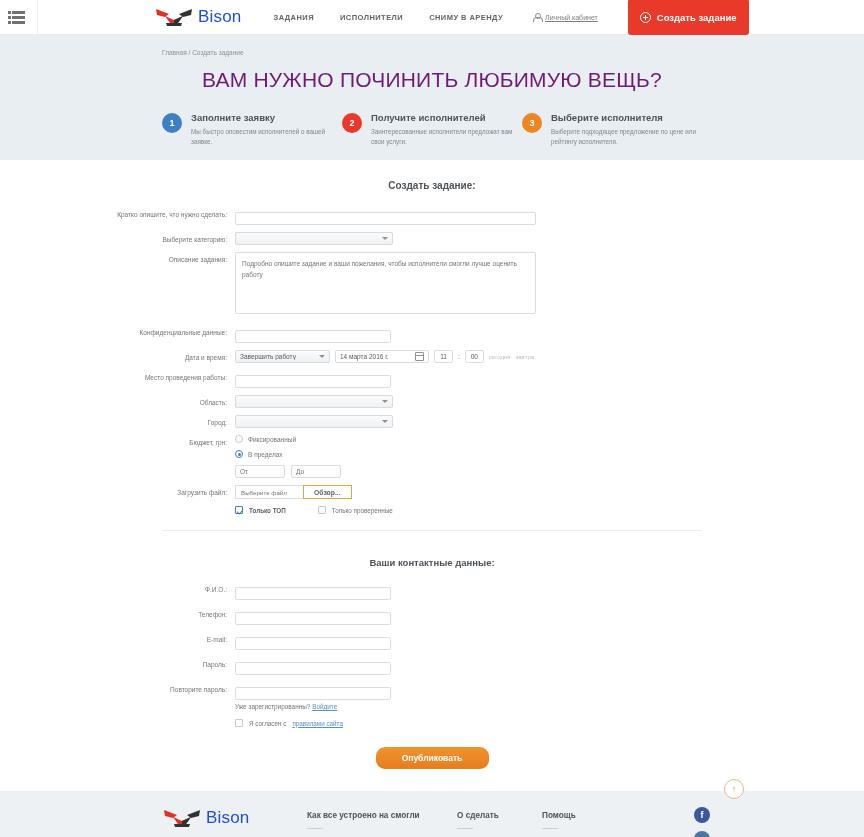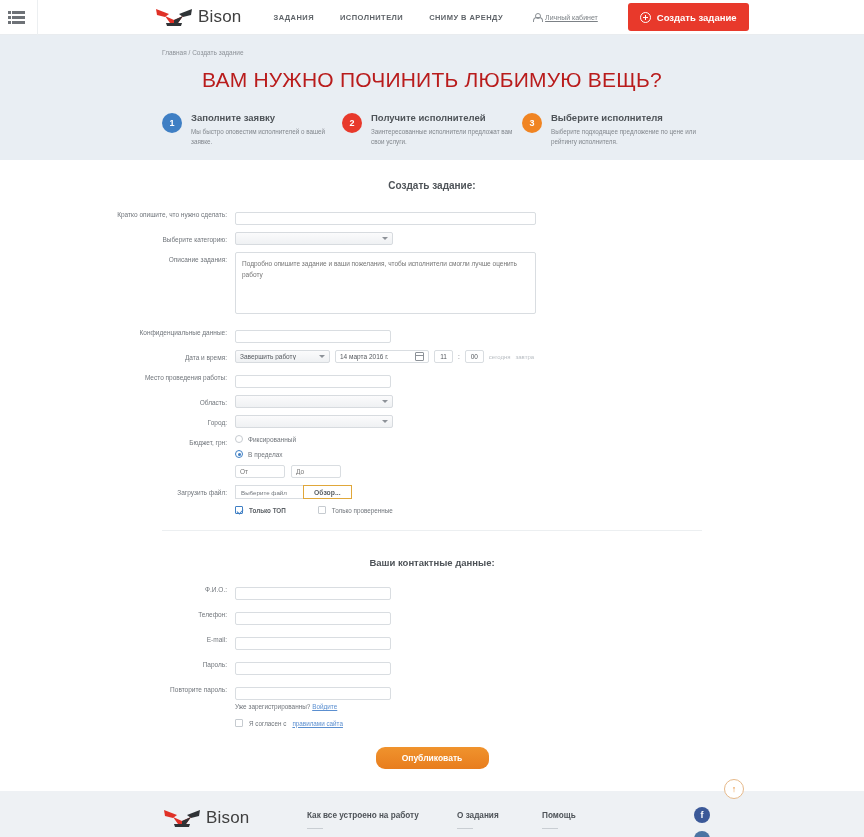--- a/index.html
+++ b/index.html
@@ -20,48 +20,48 @@
   }
   .burger-rail {
     width:38px; height:35px; border-right:1px solid #eceff1;
     display:flex; align-items:center; justify-content:center;
   }
   .burger { display:flex; flex-direction:column; gap:2px; }
   .burger i { display:block; width:13px; height:3px; background:#6e7277; position:relative; }
   .burger i:before { content:""; position:absolute; left:-4px; top:0; width:3px; height:3px; background:#6e7277; }
   .logo-wrap { display:flex; align-items:center; margin-left:116px; }
   .logo-mark { width:40px; height:22px; position:relative; margin-right:4px; }
-  .logo-text { font-size:17px; color:#404040; letter-spacing:.2px; font-weight:400; }
+  .logo-text { font-size:17px; color:#1d4ed8; letter-spacing:.2px; font-weight:400; }
   .nav { display:flex; align-items:center; margin-left:32px; gap:26px; }
   .nav a {
     font-size:7.5px; letter-spacing:.45px; color:#5f6469; text-decoration:none;
     font-weight:700; text-transform:uppercase; white-space:nowrap;
   }
   .cabinet { display:flex; align-items:center; gap:4px; margin-left:30px; }
   .cabinet-ico { width:8px; height:9px; position:relative; }
   .cabinet-ico:before { content:""; position:absolute; top:0; left:2px; width:4px;height:4px;border:1px solid #8a8f94;border-radius:50%; }
   .cabinet-ico:after { content:""; position:absolute; bottom:0; left:0px; width:8px;height:4px;border:1px solid #8a8f94;border-bottom:none;border-radius:4px 4px 0 0; }
   .cabinet a { font-size:7px; color:#7c8186; text-decoration:underline; white-space:nowrap; }
   .create-btn {
     margin-left:30px; background:#e8392b; color:#fff; border:none; border-radius:3px;
-    height:28px; padding:0 12px; display:flex; align-items:center; gap:6px;
+    height:36px; padding:0 12px; display:flex; align-items:center; gap:6px;
     font-size:9.5px; font-weight:700; cursor:pointer; white-space:nowrap;
   }
   .plus-circle { width:11px;height:11px;border:1.3px solid #fff;border-radius:50%; position:relative; flex:none;}
   .plus-circle:before,.plus-circle:after{content:"";position:absolute;background:#fff;}
   .plus-circle:before{left:2px;top:4px;width:5px;height:1.3px;}
   .plus-circle:after{left:4px;top:2px;width:1.3px;height:5px;}
 
   
   .hero { height:125px; background:#e9eef3; padding-top:10px; }
   .wrap { width:540px; margin:0 auto; }
   .crumb { font-size:6.5px; color:#8d9298; padding-top:4px; }
   .hero h1 {
     margin:12px 0 0; text-align:center; font-size:21px; font-weight:400;
-    color:#b91c1c; letter-spacing:.2px;
+    color:#701a75; letter-spacing:.2px;
   }
   .steps { display:flex; margin-top:20px; gap:0; }
   .step { display:flex; gap:9px; width:180px; }
   .step .num {
     width:20px;height:20px;border-radius:50%;color:#fff;font-size:9px;font-weight:700;
     display:flex;align-items:center;justify-content:center;flex:none;margin-top:1px;
   }
   .step .num.b1{background:#3f7fc4;} .step .num.b2{background:#e8392b;} .step .num.b3{background:#f08422;}
   .step h3 { margin:0; font-size:9.5px; font-weight:700; color:#4e5358; }
   .step p { margin:4px 0 0; font-size:6.3px; line-height:1.65; color:#82878d; }
@@ -374,28 +374,28 @@
           <span class="logo-text">Bison</span>
         </div>
         <div class="fnav">
           <a href="#">Задания</a>
 
         </div>
 
       </div>
 
       <div class="fcol" style="width:150px;">
-        <h4>Как все устроено на работу</h4>
+        <h4>Как все устроено на смогли</h4>
         <div class="rule"></div>
         <a href="#">Как стать Исполнителем</a>
 
       </div>
 
       <div class="fcol" style="width:85px;">
-        <h4>О задания</h4>
+        <h4>О сделать</h4>
         <div class="rule"></div>
         <a href="#">Наш блог</a>
 
       </div>
 
       <div class="fcol" style="width:140px;">
         <h4>Помощь</h4>
         <div class="rule"></div>
         <a href="#">Правила сервиса</a>
 

